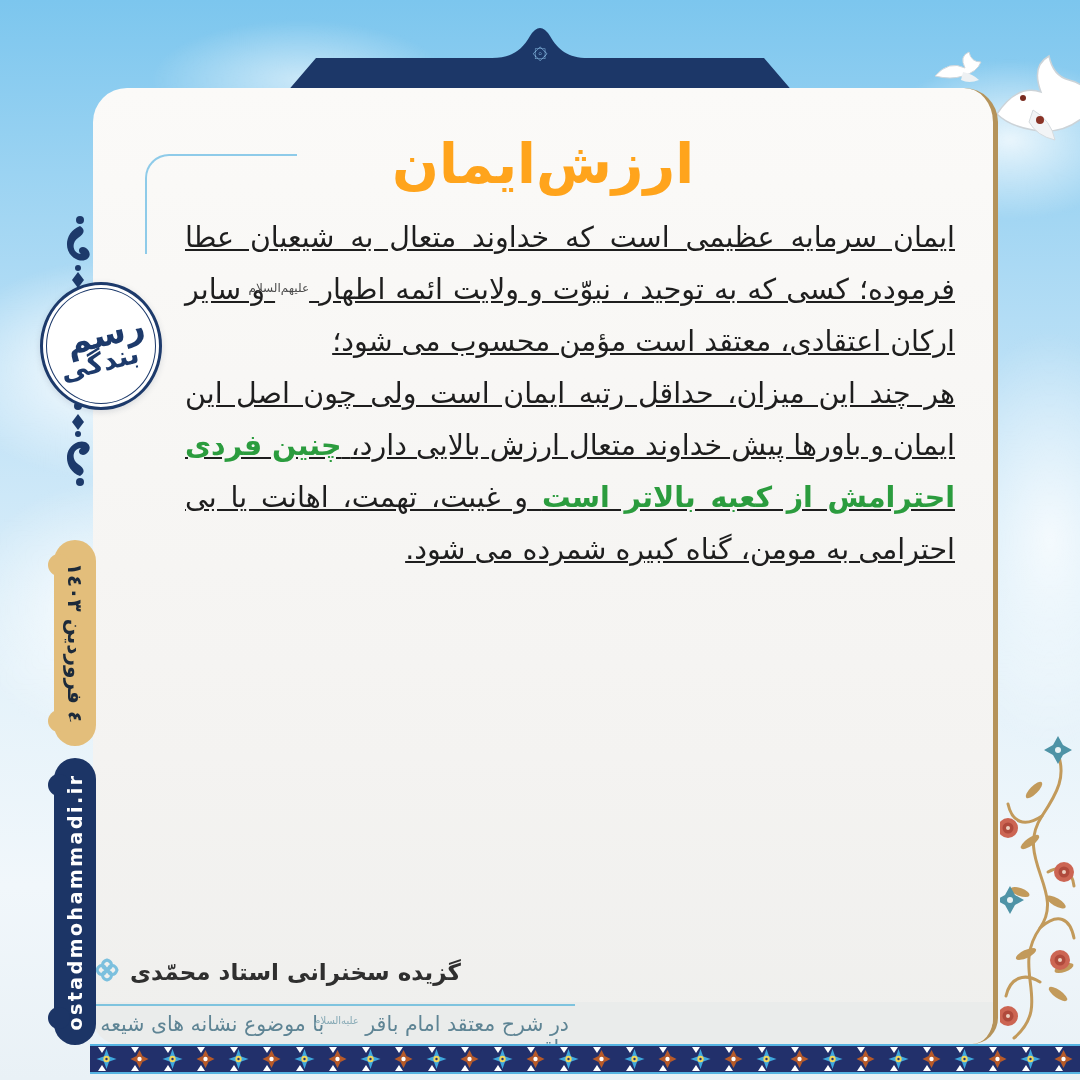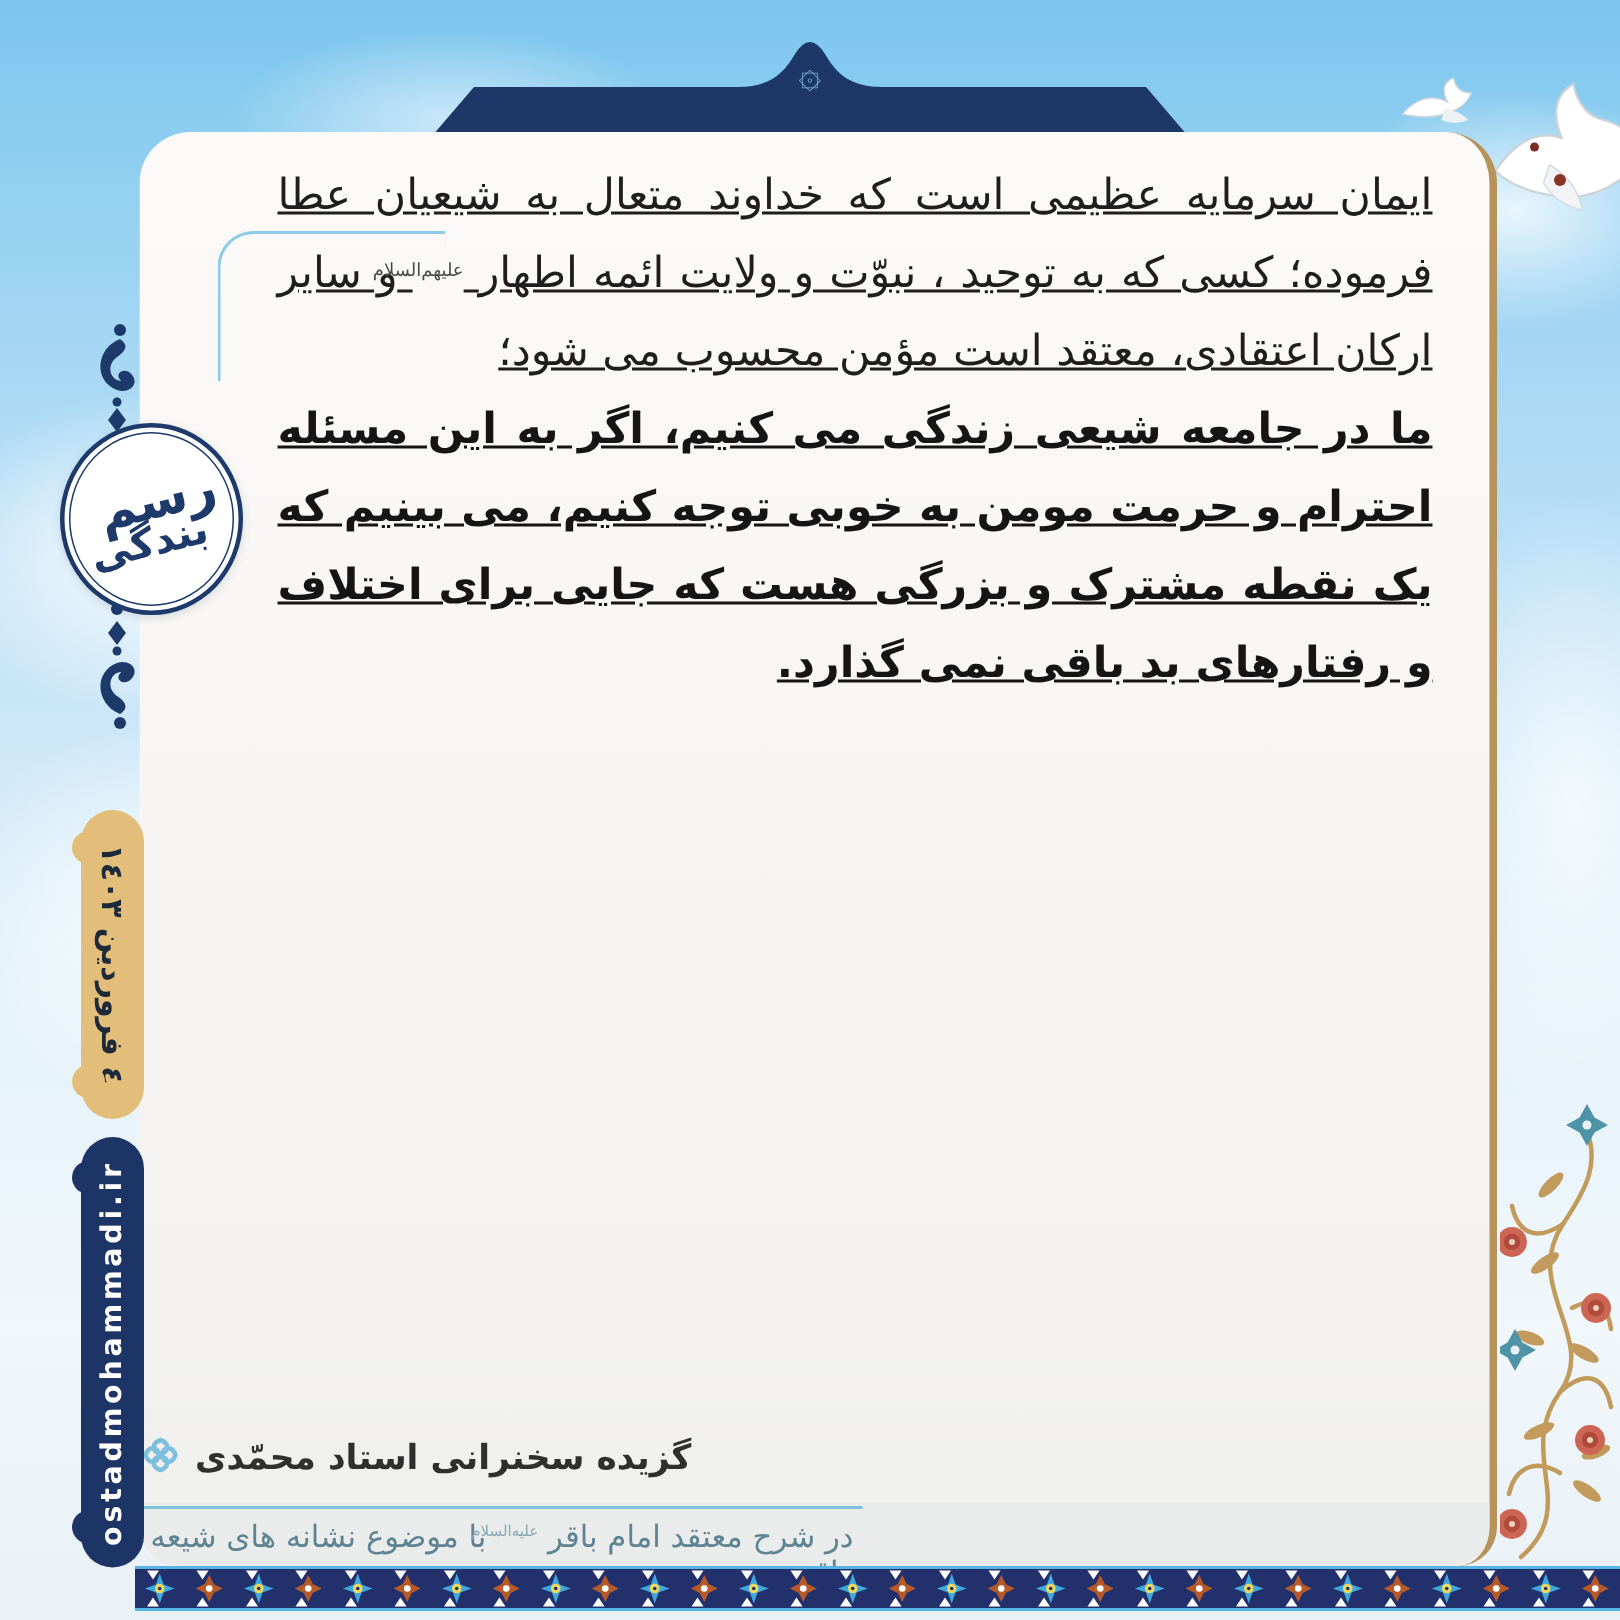--- a/index.html
+++ b/index.html
@@ -149,26 +149,29 @@
       <path d="M128,82 q18,10 22,30 q-18,-4 -26,-18z" fill="#f2f4f6" stroke="#d5dbdf" stroke-width="1"></path>
       <circle cx="118" cy="70" r="3" fill="#7a2c20"></circle>
       <circle cx="135" cy="92" r="4" fill="#8a3326"></circle>
     </g>
   </svg>
 </div>
 
 <div class="card">
   <div class="bracket"></div>
 
+  <h1 class="title">ارزش‌ایمان</h1>
 
   <div class="body-text">
     <p><span>ایمان سرمایه عظیمی است که خداوند متعال به شیعیان عطا فرموده؛ کسی که به توحید ، نبوّت و ولایت ائمه اطهار</span>
       <span class="honorific">علیهم‌السلام</span>
       <span>و سایر ارکان اعتقادی، معتقد است مؤمن محسوب می شود؛</span></p>
-    <p class="bold-par">ما در جامعه شیعی زندگی می کنیم، اگر به این مسئله احترام و حرمت مومن به خوبی توجه کنیم، می بینیم که یک نقطه مشترک و بزرگی هست که جایی برای اختلاف و رفتارهای بد باقی نمی گذارد.</p>
+    <p><span>هر چند این میزان، حداقل رتبه ایمان است ولی چون اصل این ایمان و باورها پیش خداوند متعال ارزش بالایی دارد،</span>
+      <span class="green">چنین فردی احترامش از کعبه بالاتر است</span>
+      <span>و غیبت، تهمت، اهانت یا بی احترامی به مومن، گناه کبیره شمرده می شود.</span></p>
   </div>
 
   <div class="footer-strip"></div>
 
   <div class="attribution">
     <span>
       <svg width="28" height="28" viewBox="0 0 28 28">
         <g fill="none" stroke="#7cc0de" stroke-width="3" stroke-linecap="round">
           <path d="M14,4 C8,6 8,12 14,13 C20,12 20,6 14,4z"></path>
           <path d="M14,24 C8,22 8,16 14,15 C20,16 20,22 14,24z"></path>

